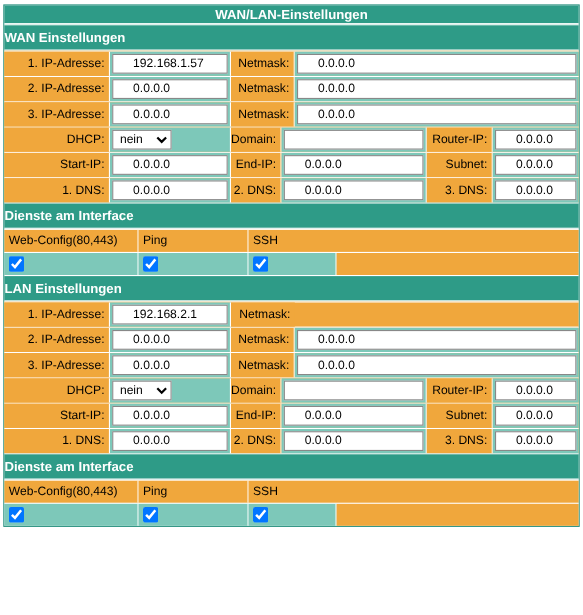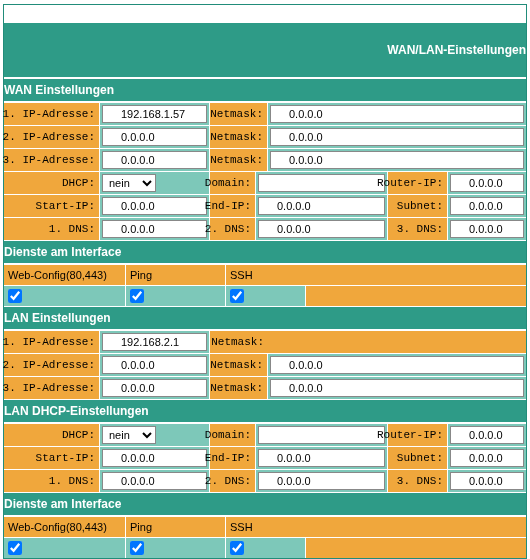--- a/index.html
+++ b/index.html
@@ -10,26 +10,25 @@
     width: 530px;
   }
   .panel {
     width: 524px;
     margin: 4px auto 0 auto;
     border: 1px solid #218c7a;
   }
   .header {
     background: #2e9b87;
     color: #fff;
-    text-align: right;
+    text-align: center;
     font-weight: bold;
-    padding: 20px 0;
+    padding: 1px 0;
     border-bottom: 1px solid #fff;
     font-size: 12px;
-    margin-top: 18px;
   }
   .subheader {
     background: #2e9b87;
     color: #fff;
     font-weight: bold;
     padding: 4px 0;
     border-top: 1px solid #fff;
     border-bottom: 1px solid #fff;
     font-size: 12px;
   }
@@ -44,21 +43,20 @@
     background: #f0a73c;
     color: #000;
     text-align: right;
     padding: 4px 4px;
     font-size: 11px;
     display: flex;
     align-items: center;
     justify-content: flex-end;
     border-right: 1px solid #fff;
     white-space: nowrap;
-    font-family: Liberation Mono, monospace;
   }
   .cell {
     background: #7dc8b9;
     padding: 2px;
     display: flex;
     align-items: center;
     border-right: 1px solid #fff;
   }
   .cell:last-child, .lbl:last-child { border-right: none; }
   input[type="text"] {
@@ -244,21 +242,20 @@
     <div class="lbl w-lbl1">3. IP-Adresse:</div>
     <div class="cell w-ip">
         <input type="text" value="0.0.0.0" style="">
       </div>
     <div class="lbl w-lbl2">Netmask:</div>
     <div class="cell w-nm">
         <input type="text" value="0.0.0.0" style="">
       </div>
   </div>
 
-  <div class="subheader">LAN DHCP-Einstellungen</div>
 
   <div class="row">
     <div class="lbl w-d-lbl1">DHCP:</div>
     <div class="cell w-d-v1">
         <select><option>nein</option></select>
       </div>
     <div class="lbl w-d-lbl2">Domain:</div>
     <div class="cell w-d-v2">
         <input type="text" value="" style="">
       </div>

